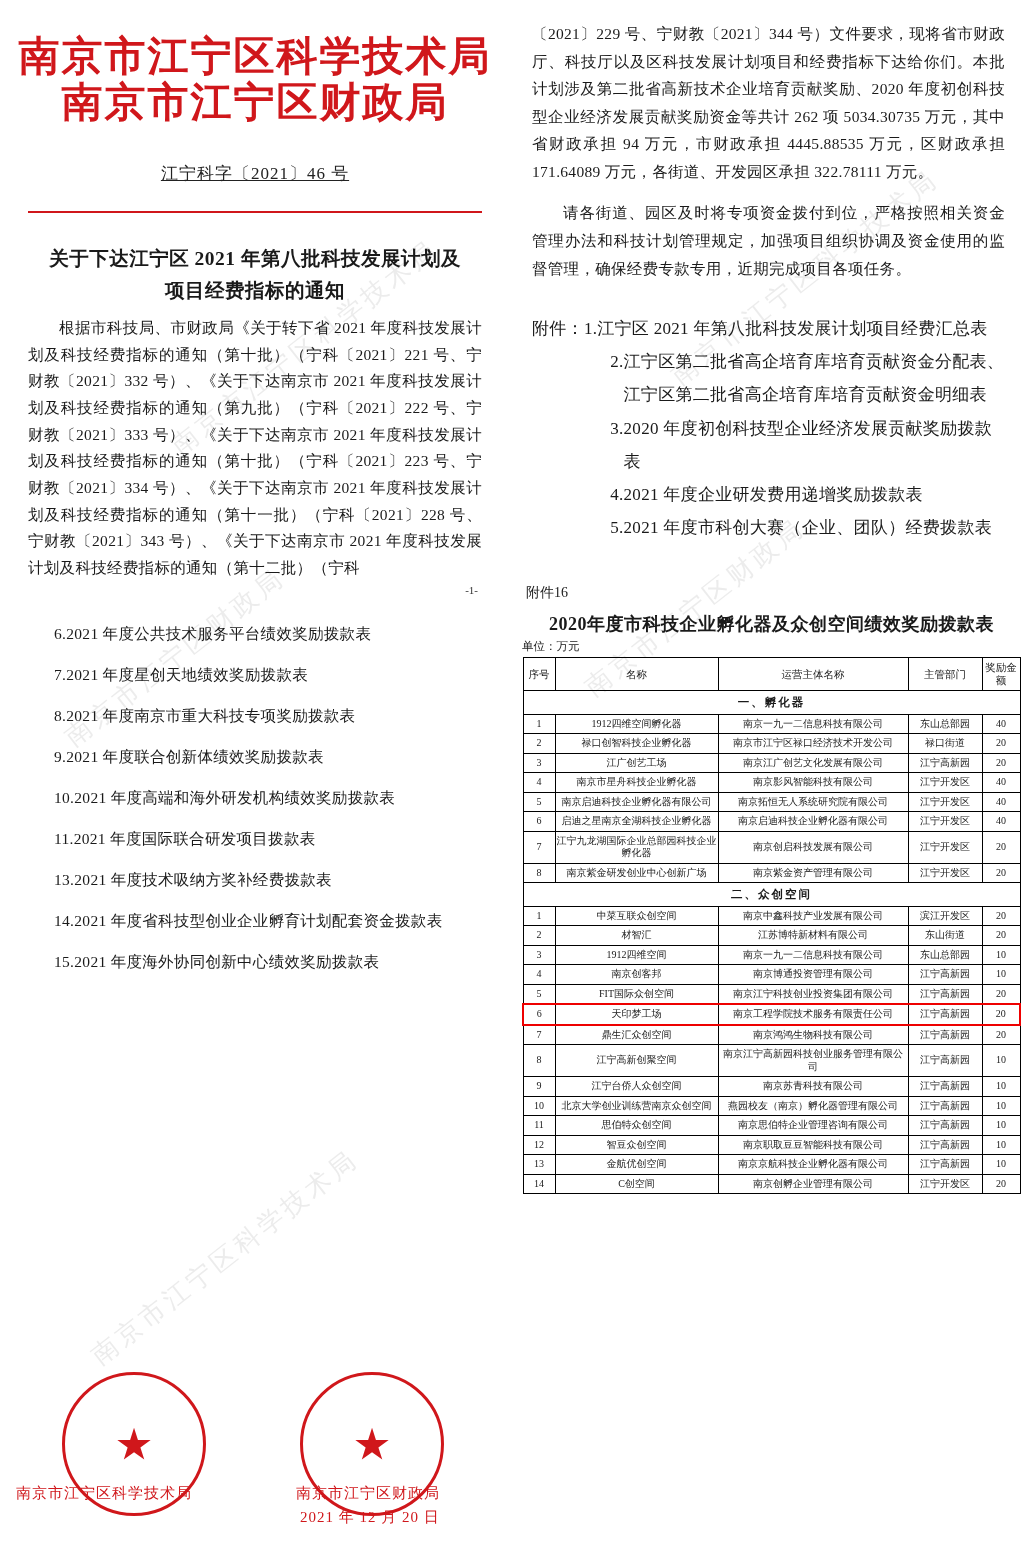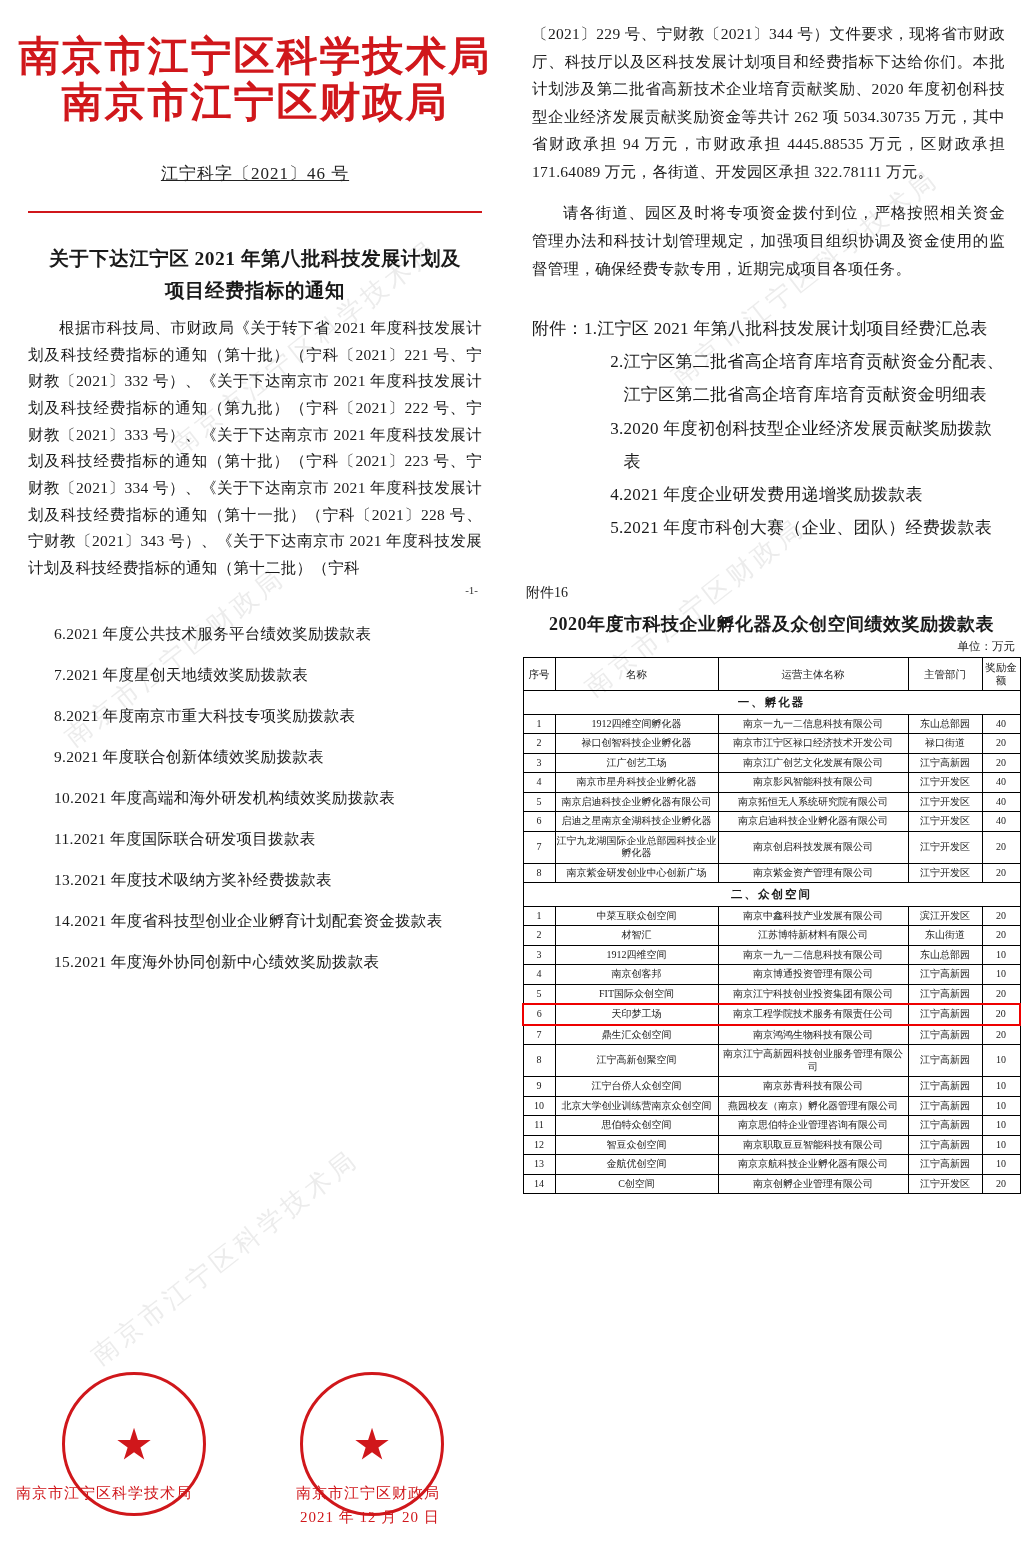--- a/index.html
+++ b/index.html
@@ -81,21 +81,21 @@
   .attach .row .lbl{white-space:nowrap;}
   .attach .row .txt{flex:1;}
   .attach .sub{margin-left:4.6em;}
 
   
   .tbl-wrap{margin-top:40px;padding:0 8px 0 10px;}
   .att-no{font-size:14px;margin-left:4px;}
   .tbl-title{
     text-align:center;font-weight:bold;font-size:18px;margin-top:10px;letter-spacing:.5px;
   }
-  .unit{text-align:right;font-size:11.5px;margin:3px 6px 3px 0;}
+  .unit{font-size:11.5px;margin:3px 6px 3px 0;}
   table{
     border-collapse:collapse;width:100%;font-size:10px;
     table-layout:fixed;
   }
   td,th{
     border:1px solid #000;text-align:center;padding:3px 1px;line-height:1.25;
     font-weight:normal;
   }
   th{font-size:10.5px;}
   .c-seq{width:32px;}

